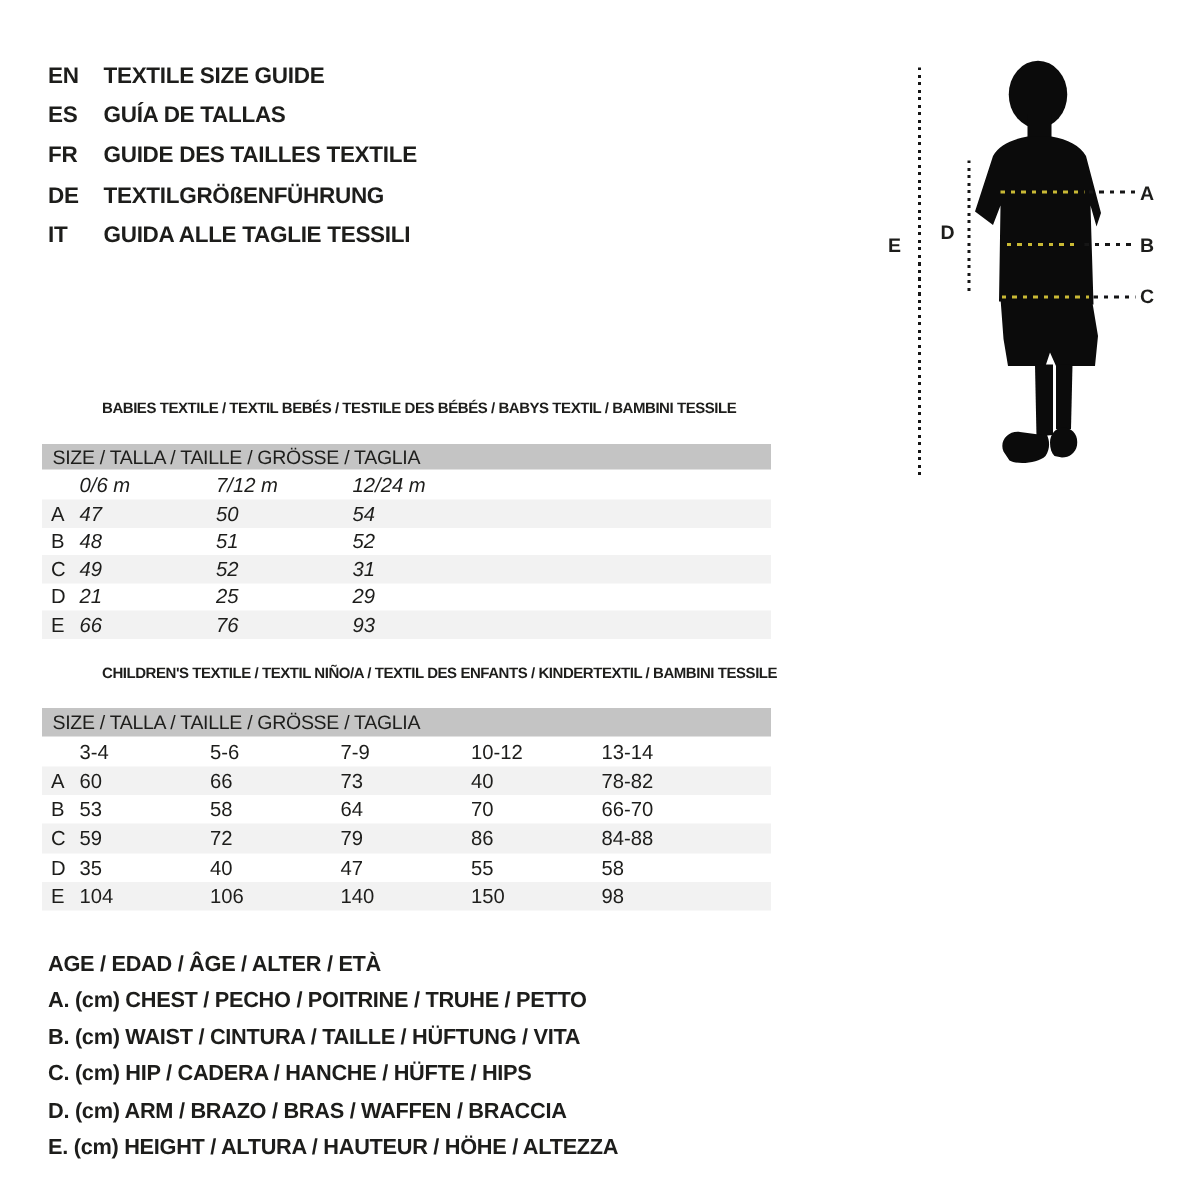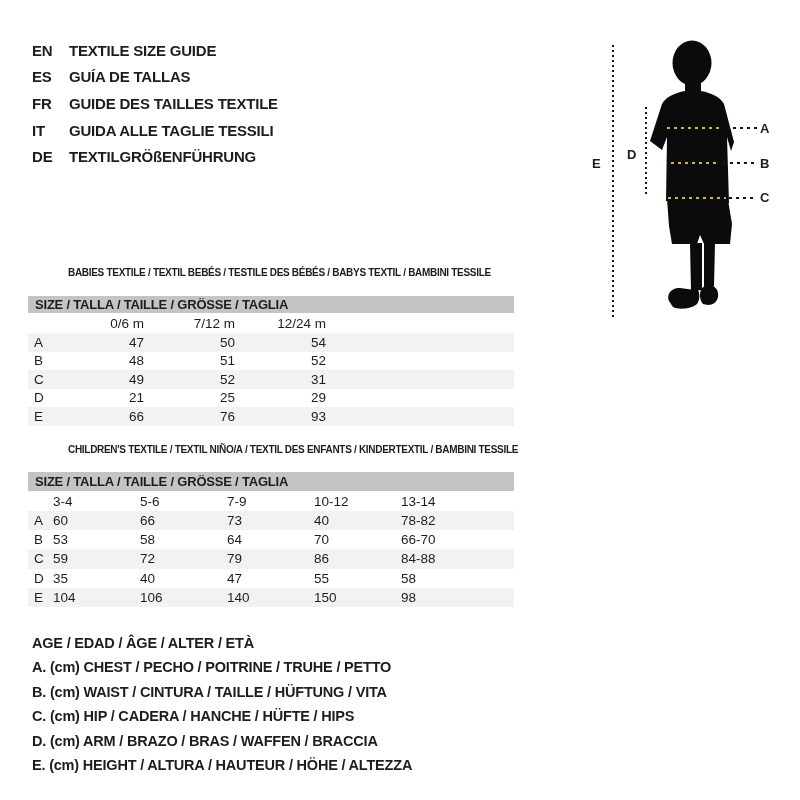--- a/index.html
+++ b/index.html
@@ -26,30 +26,30 @@
   .lbl-e{left:592px;top:156px;}
   .silhouette{position:absolute;left:642px;top:38px;width:100px;height:275px;}
 
   
   .section-title{position:absolute;left:28px;font-size:10px;font-weight:bold;letter-spacing:-0.3px;white-space:nowrap;padding-left:40px;}
   .babies-title{top:267px;}
   .children-title{top:444px;}
 
   
   .tbl{position:absolute;left:28px;width:486px;font-size:13.5px;}
-  .tbl-bar{background:#c4c4c4;font-weight:bold;font-size:13px;padding-left:7px;letter-spacing:-0.2px;}
+  .tbl-bar{background:#c4c4c4;font-weight:normal;font-size:13px;padding-left:7px;letter-spacing:-0.2px;}
   .tbl.b .tbl-bar{height:17px;line-height:17px;}
   .tbl.c .tbl-bar{height:19px;line-height:19px;}
   .tbl-colrow{display:flex;align-items:center;height:20px;}
   .tbl-row{display:flex;align-items:center;}
   .tbl.b .tbl-row{height:18.5px;}
   .tbl.c .tbl-row{height:19.2px;}
   .tbl-row.shade{background:#f2f2f2;}
   .cl{width:25px;padding-left:6px;box-sizing:border-box;}
-  .tbl.b .cc{width:91px;text-align:right;}
+  .tbl.b .cc{width:91px;text-align:left;font-style:italic;}
   .tbl.c .cc{width:87px;text-align:left;}
   .tbl.b{top:296px;}
   .tbl.c{top:472px;}
 
   
   .legend{position:absolute;left:32px;top:631px;font-size:14.5px;font-weight:bold;
           line-height:24.4px;letter-spacing:-0.2px;}
 </style>
 </head>
 <body>
@@ -63,26 +63,26 @@
     </div>
     <div class="lang-row">
       <span class="lang-code">ES</span>
       <span>GUÍA DE TALLAS</span>
     </div>
     <div class="lang-row">
       <span class="lang-code">FR</span>
       <span>GUIDE DES TAILLES TEXTILE</span>
     </div>
     <div class="lang-row">
+      <span class="lang-code">DE</span>
+      <span>TEXTILGRÖßENFÜHRUNG</span>
+    </div>
+    <div class="lang-row">
       <span class="lang-code">IT</span>
       <span>GUIDA ALLE TAGLIE TESSILI</span>
-    </div>
-    <div class="lang-row">
-      <span class="lang-code">DE</span>
-      <span>TEXTILGRÖßENFÜHRUNG</span>
     </div>
   </div>
 
   <div class="vline line-e"></div>
   <div class="vline line-d"></div>
 
   <svg class="silhouette" viewBox="0 0 100 275" xmlns="http://www.w3.org/2000/svg">
     <g fill="#0b0b0b">
       <ellipse cx="50" cy="25" rx="19.5" ry="22.5"></ellipse>
       <rect x="43" y="38" width="16" height="17"></rect>

